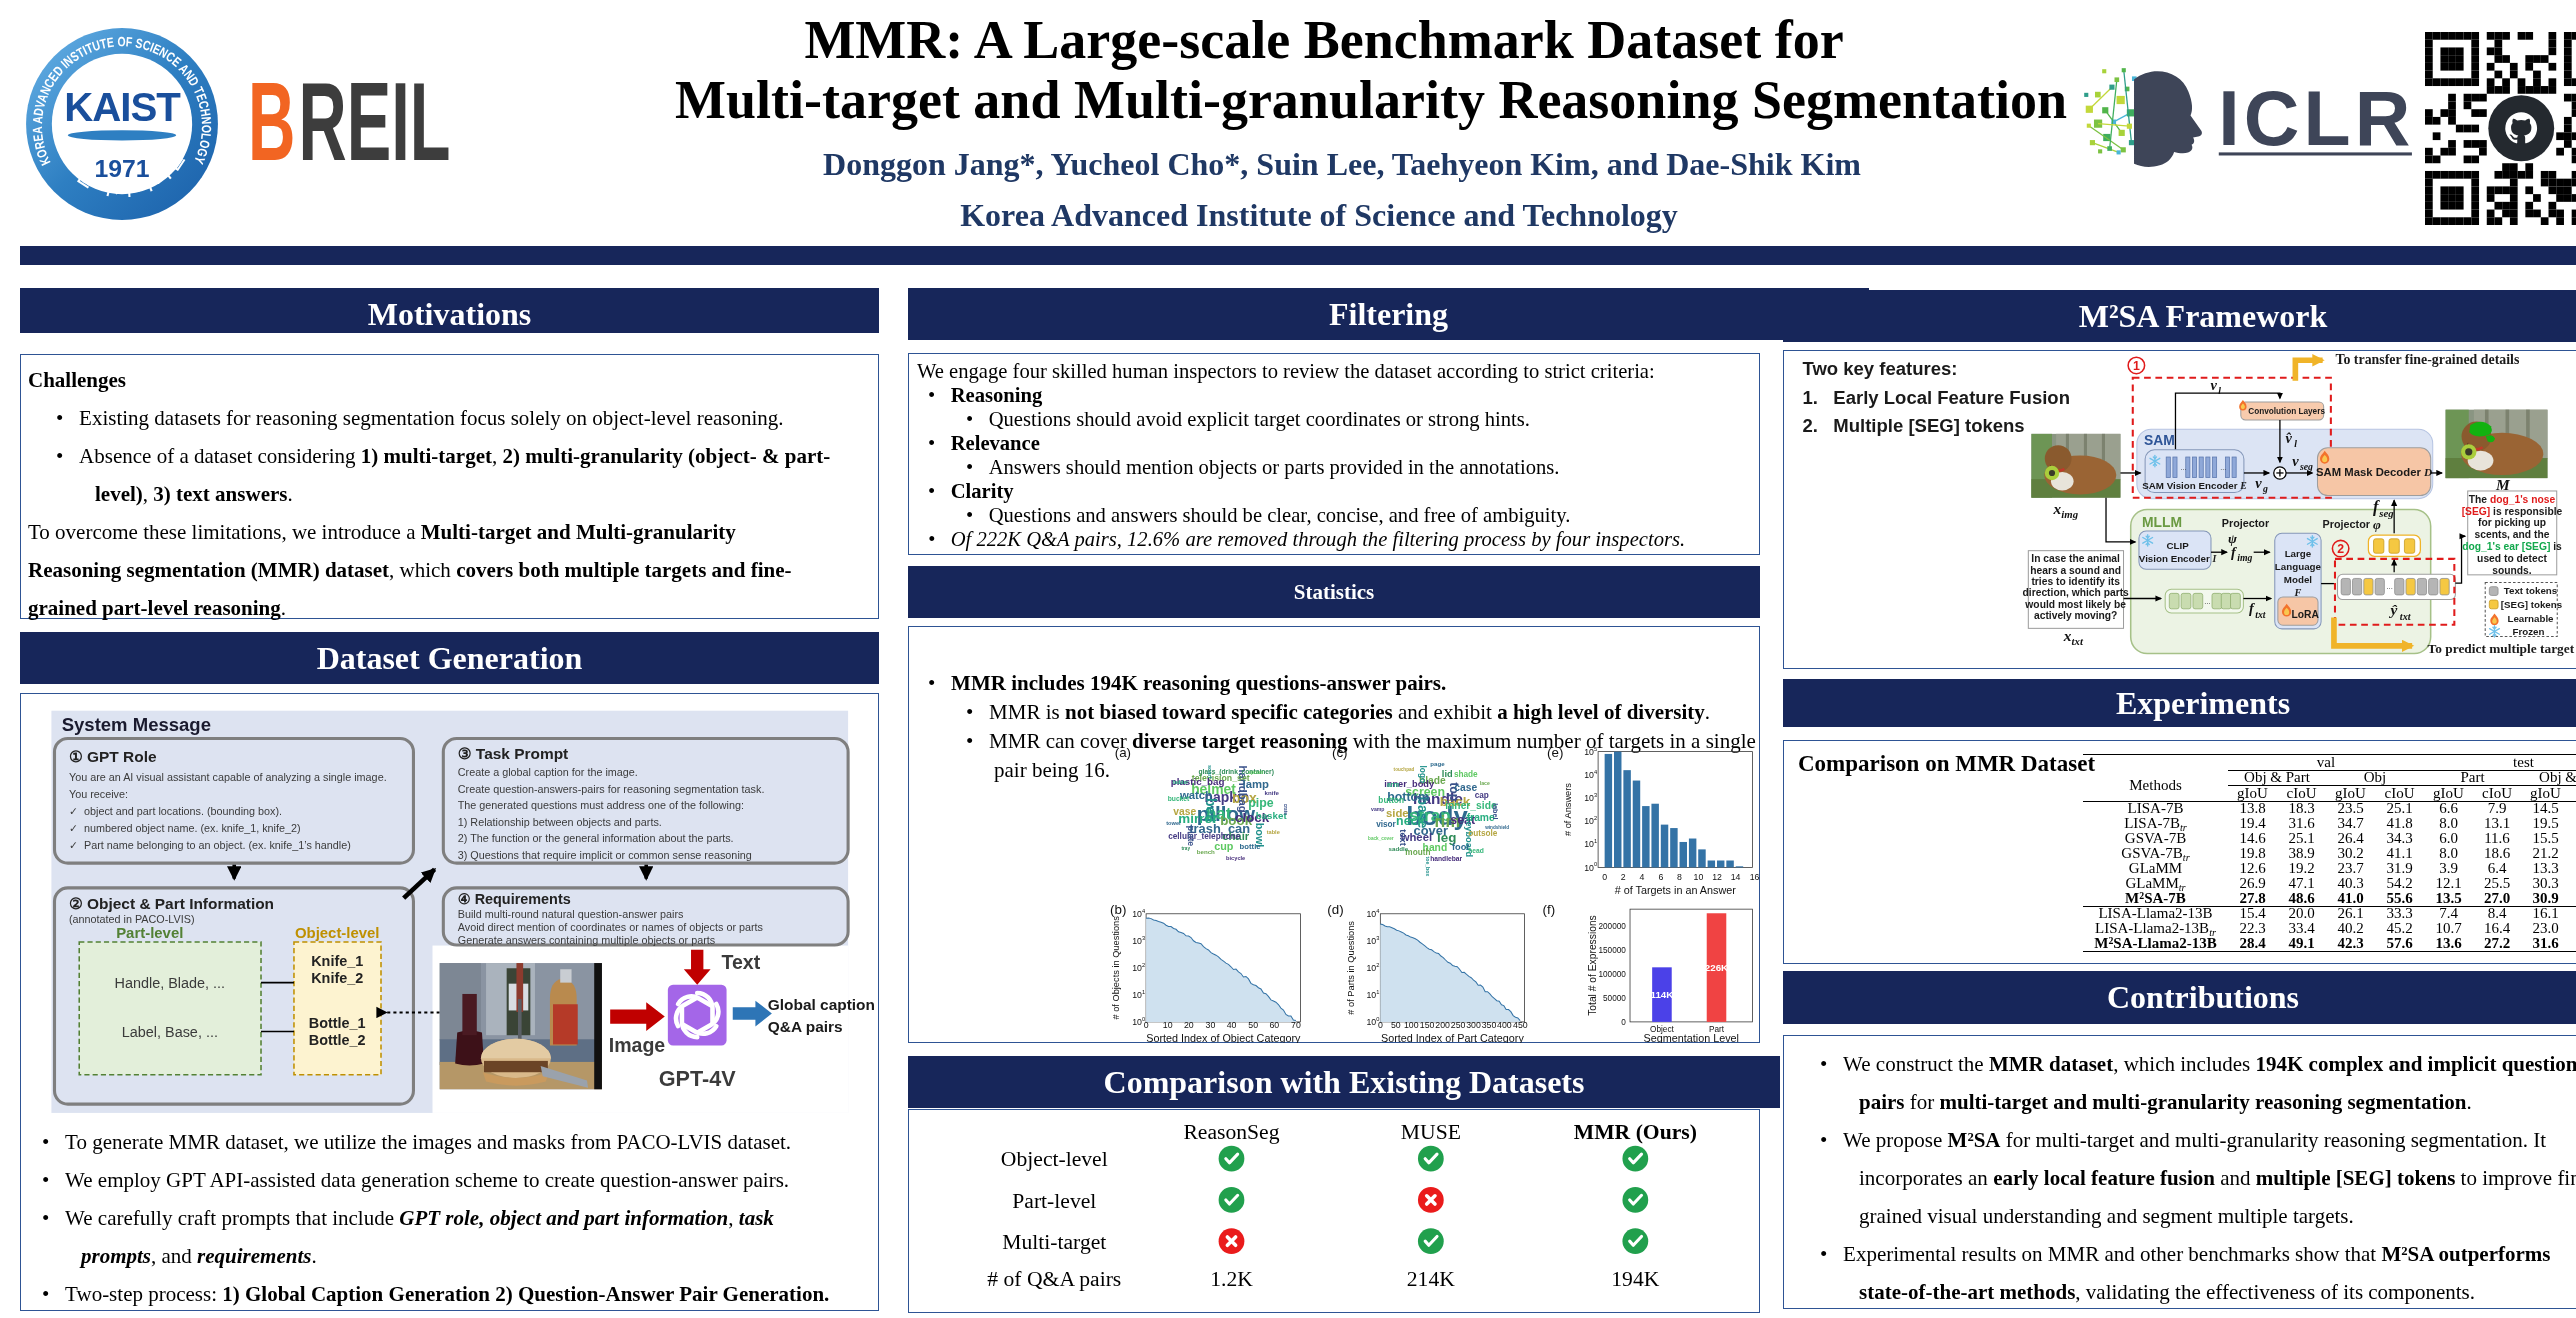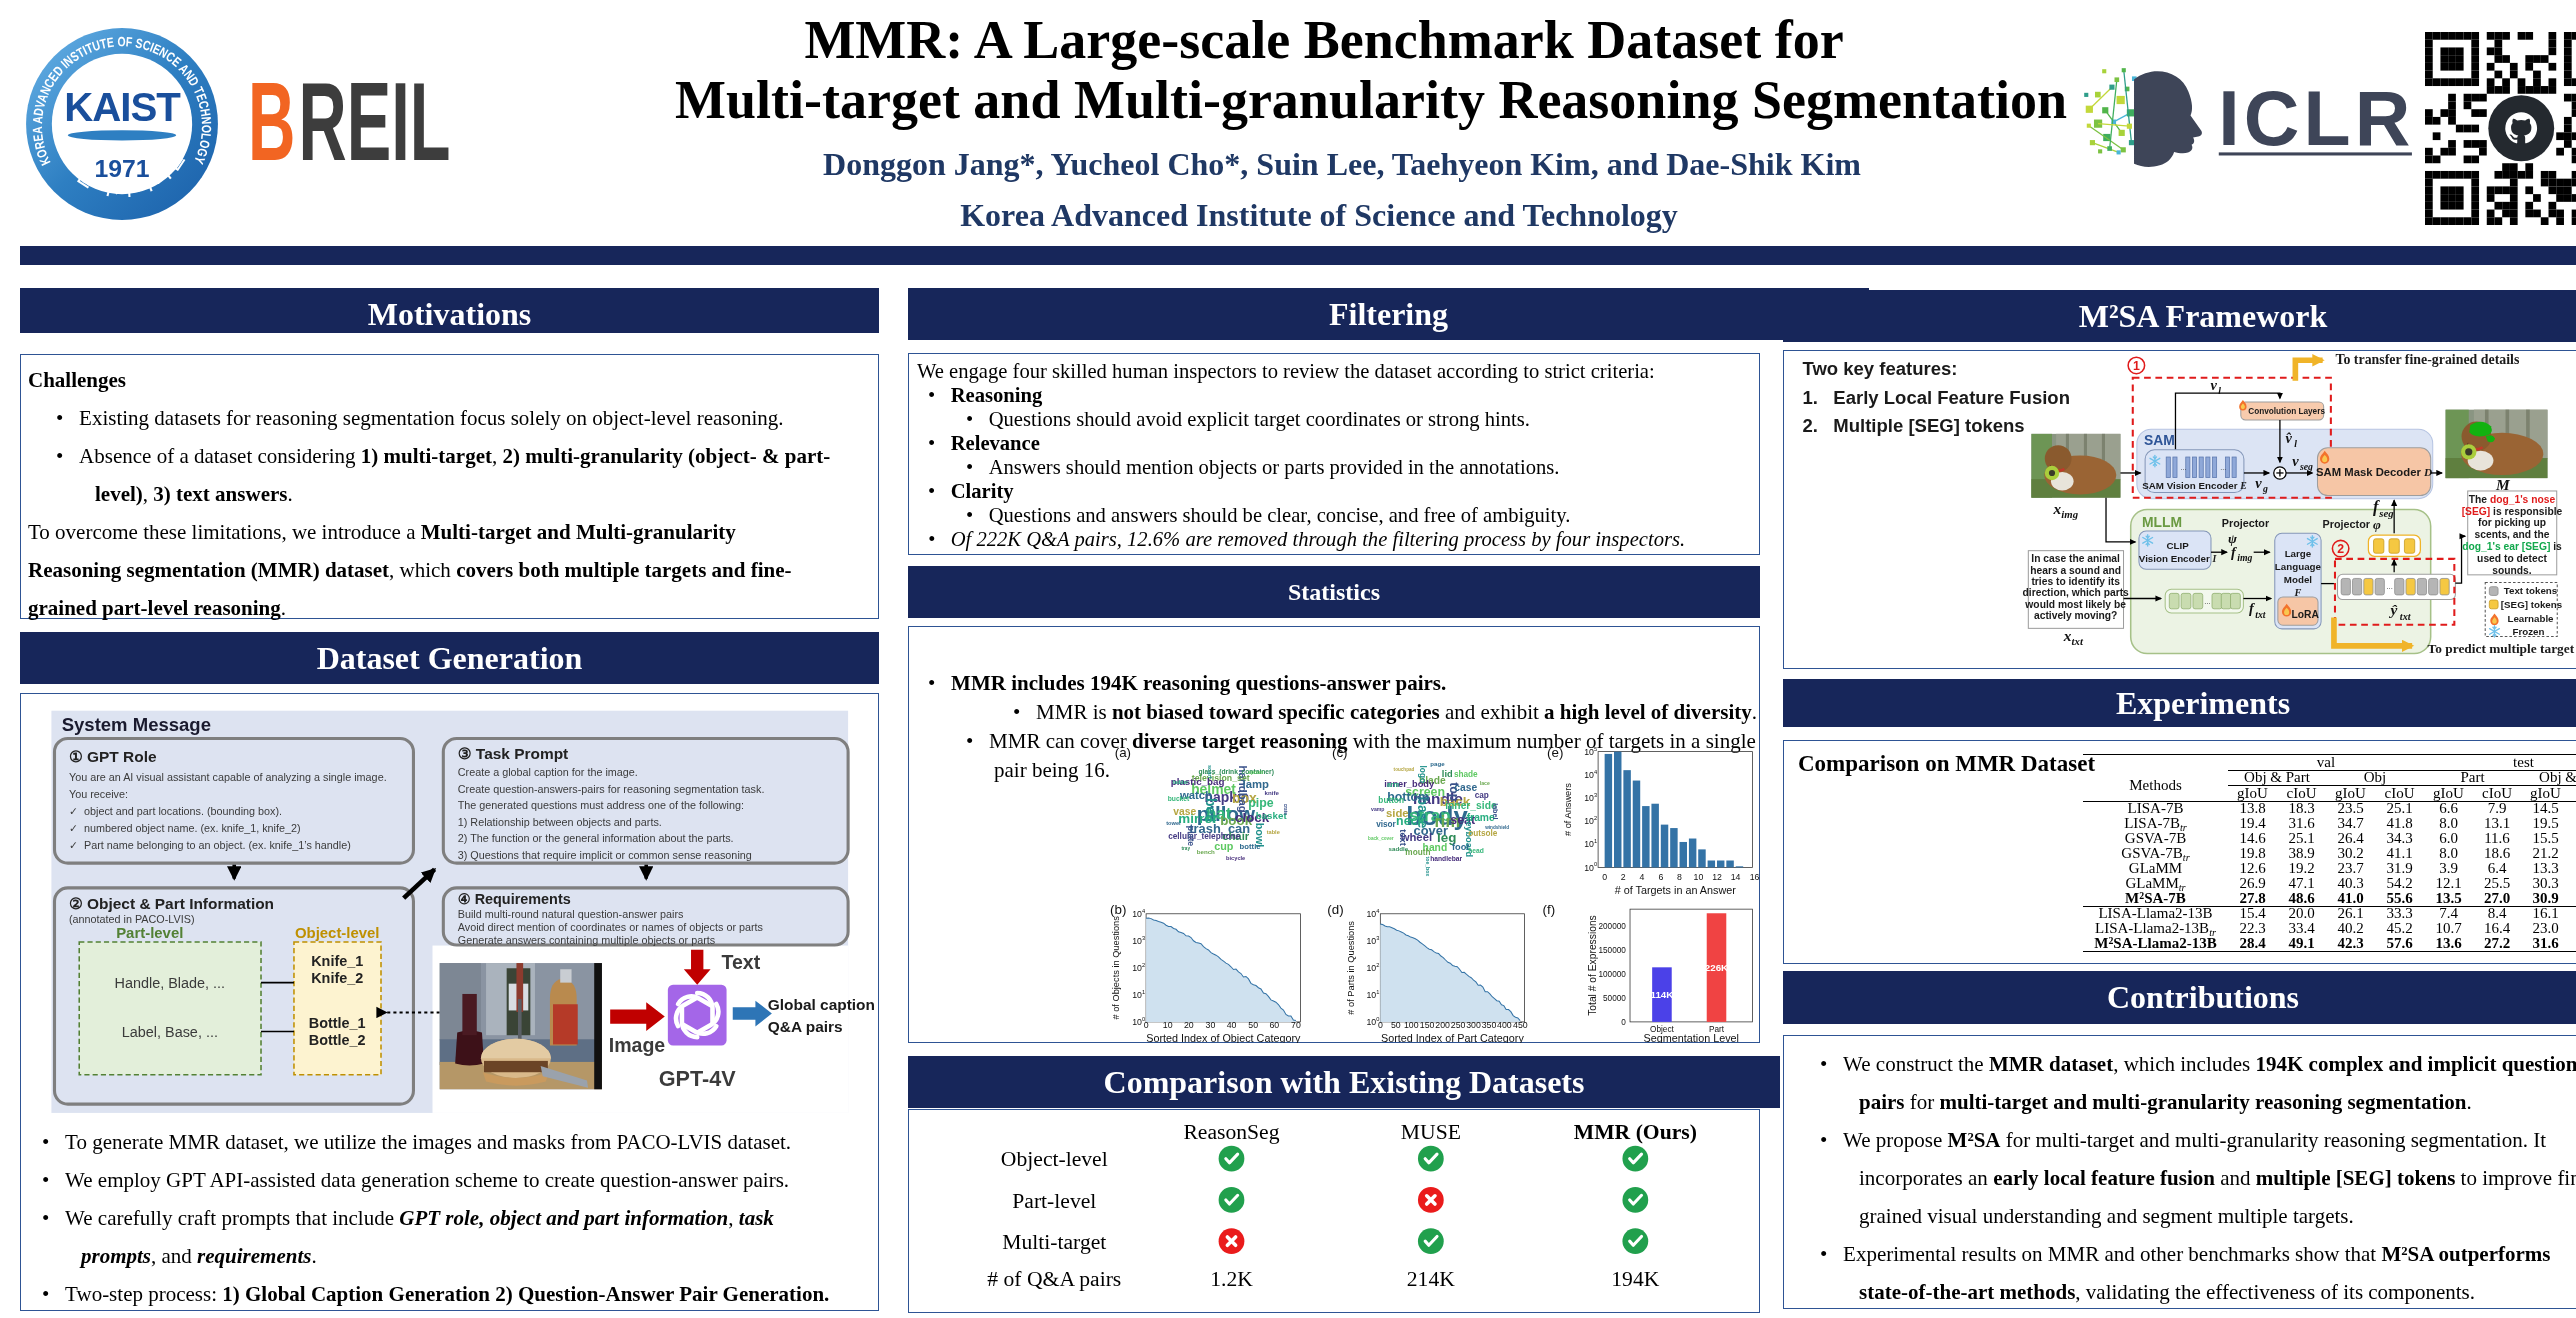--- a/index.html
+++ b/index.html
@@ -494,25 +494,25 @@
   <div>We engage four skilled human inspectors to review the dataset according to strict criteria:</div>
   <div style="padding-left:39px; text-indent:-28px;">•&nbsp;&nbsp;&nbsp;<b>Reasoning</b></div>
   <div style="padding-left:77px; text-indent:-28px;">•&nbsp;&nbsp;&nbsp;Questions should avoid explicit target coordinates or strong hints.</div>
   <div style="padding-left:39px; text-indent:-28px;">•&nbsp;&nbsp;&nbsp;<b>Relevance</b></div>
   <div style="padding-left:77px; text-indent:-28px;">•&nbsp;&nbsp;&nbsp;Answers should mention objects or parts provided in the annotations.</div>
   <div style="padding-left:39px; text-indent:-28px;">•&nbsp;&nbsp;&nbsp;<b>Clarity</b></div>
   <div style="padding-left:77px; text-indent:-28px;">•&nbsp;&nbsp;&nbsp;Questions and answers should be clear, concise, and free of ambiguity.</div>
   <div style="padding-left:39px; text-indent:-28px;font-style:italic;">•&nbsp;&nbsp;&nbsp;Of 222K Q&amp;A pairs, 12.6% are removed through the filtering process by four inspectors.</div>
 </div>
 
-<div class="secbar" style="left:908px; top:566px; width:852px; height:52px; font-size:24px; line-height:52px;">Statistics</div>
+<div class="secbar" style="left:908px; top:566px; width:852px; height:52px; font-size:21px; line-height:52px;">Statistics</div>
 <div class="box" style="left:908px; top:626px; width:852px; height:417px;"></div>
 <div id="stats-text" style="position:absolute; left:917px; top:635px; width:840px; font-size:21px; line-height:29px; color:#000;margin-top:34px;">
   <div style="padding-left:39px; text-indent:-28px;">•&nbsp;&nbsp;&nbsp;<b>MMR includes 194K reasoning questions-answer pairs.</b></div>
-  <div style="padding-left:77px; text-indent:-28px;text-align:right;">•&nbsp;&nbsp;&nbsp;MMR is <b>not biased toward specific categories</b> and exhibit <b>a high level of diversity</b>.</div>
+  <div style="padding-left:77px; text-indent:-28px;">•&nbsp;&nbsp;&nbsp;MMR is <b>not biased toward specific categories</b> and exhibit <b>a high level of diversity</b>.</div>
   <div style="padding-left:77px; text-indent:-28px;">•&nbsp;&nbsp;&nbsp;MMR can cover <b>diverse target reasoning</b> with the maximum number of targets in a single pair being 16.</div>
 </div>
 <svg id="charts" style="position:absolute; left:908px; top:626px;" width="852" height="417" viewBox="0 0 1654 810" font-family="Liberation Sans, sans-serif">
       <text x="401" y="254" font-size="26" fill="#111">(a)</text>
       <text x="823" y="254" font-size="26" fill="#111">(c)</text>
       <text x="1241" y="254" font-size="26" fill="#111">(e)</text>
       <text x="392" y="560" font-size="26" fill="#111">(b)</text>
       <text x="814" y="560" font-size="26" fill="#111">(d)</text>
       <text x="1232" y="560" font-size="26" fill="#111">(f)</text>
       <text x="617" y="378" font-size="40" font-weight="bold" fill="#2d6a8e" text-anchor="middle">pillow</text>

